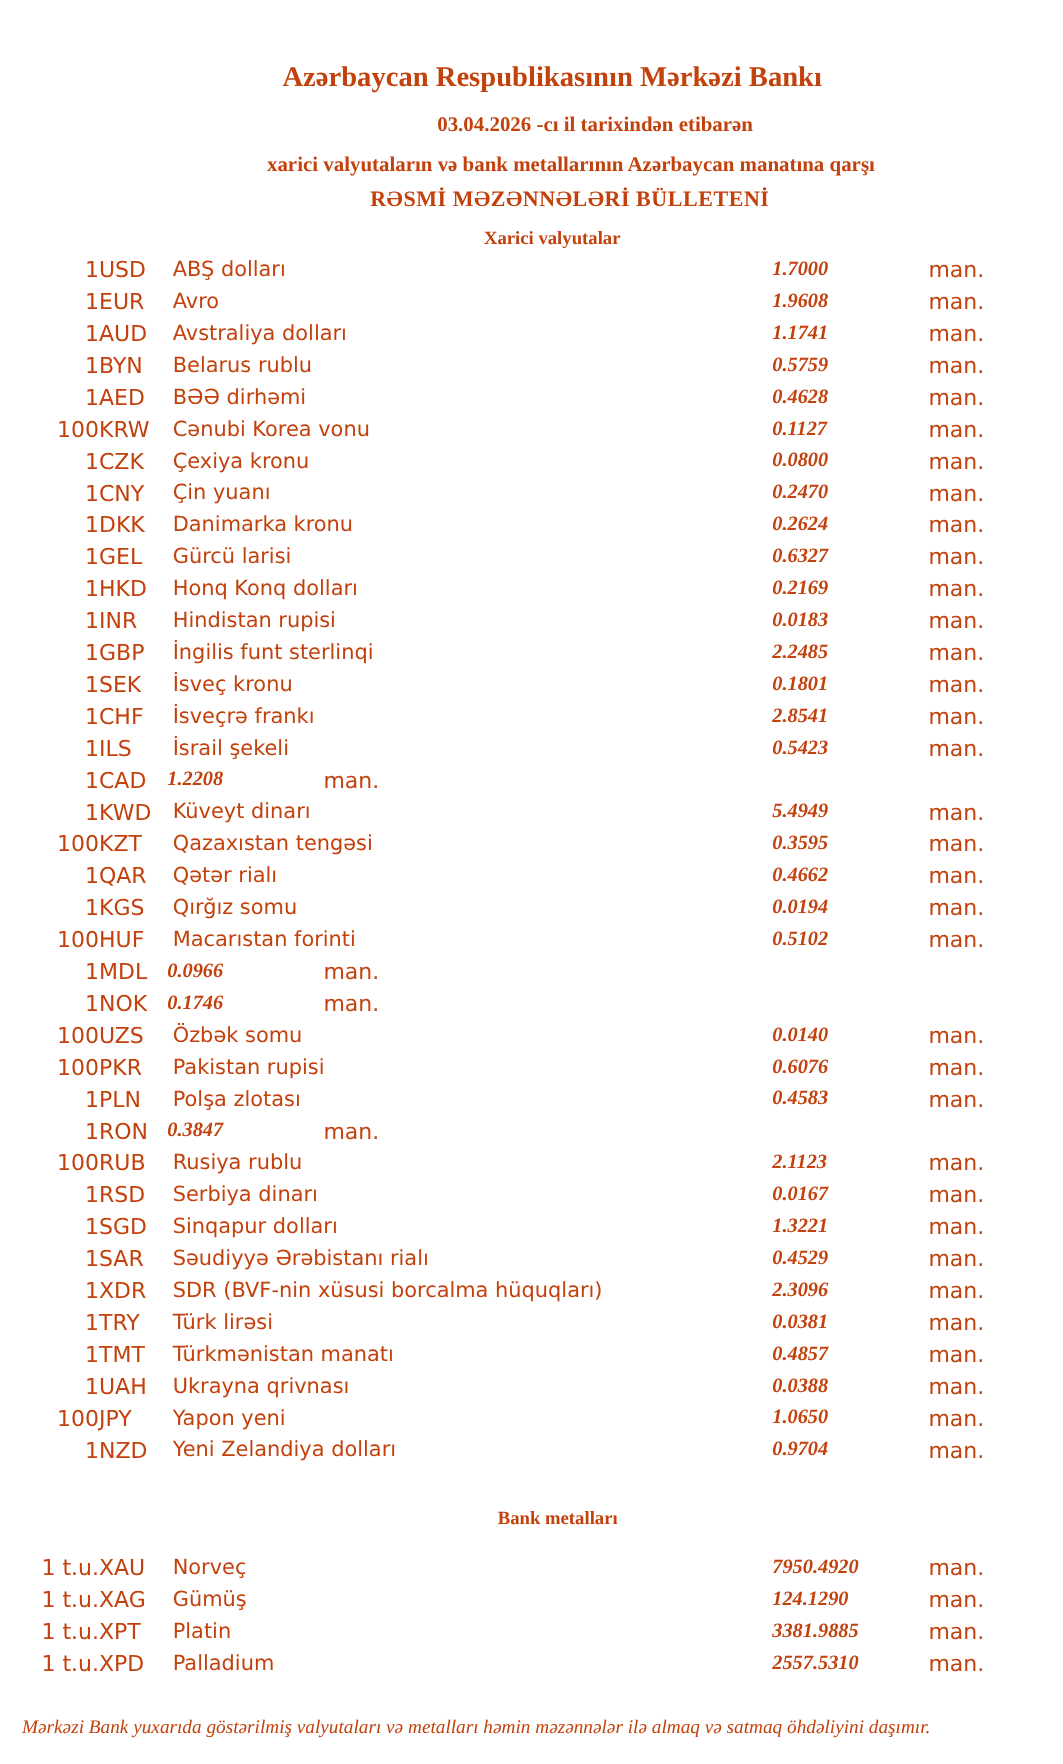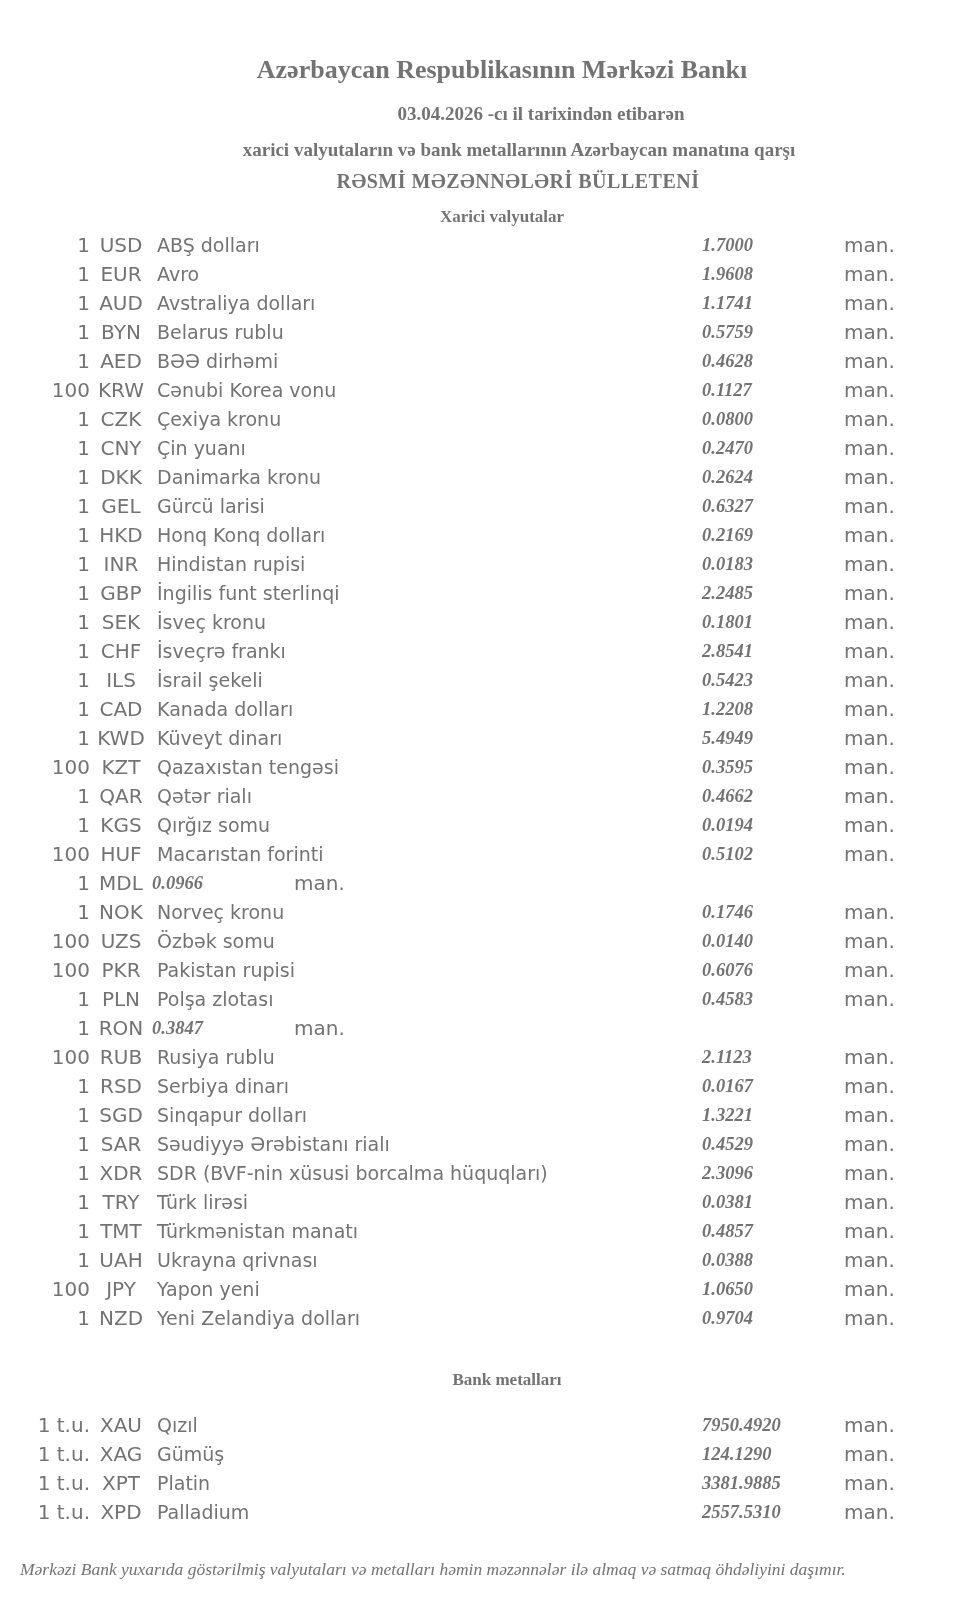--- a/index.html
+++ b/index.html
@@ -1,19 +1,19 @@
 <!DOCTYPE html>
 <html><head>
 <meta charset="utf-8">
 <style>
   html,body { margin:0; padding:0; background:#ffffff; }
   .page {
     position:relative;
     width:966px; height:1604px;
-    background:#ffffff; color:#737373;
+    background:#ffffff; color:#c2410c;
     font-family:"DejaVu Sans", sans-serif;
     overflow:hidden;
   }
   
   .doc-title {
     margin:0; padding-top:55px;
     text-align:center;
     font-family:"Liberation Serif","DejaVu Serif",serif;
     font-weight:bold; font-size:26px; line-height:30px;
     transform:translateX(19px);
@@ -54,21 +54,21 @@
   }
   
   .table { margin-top:3px; padding-right:68px; }
   .table.metals { margin-top:20px; }
   .row {
     display:flex;
     height:29px; line-height:29px;
   }
   .row > span { white-space:nowrap; overflow:visible; }
   .cell-qty   { width:90px;  text-align:right;  font-size:20px; }
-  .cell-code  { width:62px;  text-align:center; font-size:20px; }
+  .cell-code  { width:62px;  font-size:20px; }
   .cell-name  { flex:1; padding-left:5px; text-align:left; font-size:19px; }
   .cell-value {
     width:130px; text-align:left;
     font-family:"Liberation Serif","DejaVu Serif",serif;
     font-style:italic; font-weight:bold; font-size:18.5px;
   }
   .cell-man   { width:66px; padding-left:12px; box-sizing:border-box; font-size:20px; }
   
   .disclaimer {
     margin-top:30px; padding-left:20px; padding-right:32px;
@@ -217,21 +217,20 @@
     <span class="cell-qty">1</span>
     <span class="cell-code">ILS</span>
     <span class="cell-name">İsrail şekeli</span>
     <span class="cell-value">0.5423</span>
     <span class="cell-man">man.</span>
   </div>
 
   <div class="row">
     <span class="cell-qty">1</span>
     <span class="cell-code">CAD</span>
-    <span class="cell-name">Kanada dolları</span>
     <span class="cell-value">1.2208</span>
     <span class="cell-man">man.</span>
   </div>
 
   <div class="row">
     <span class="cell-qty">1</span>
     <span class="cell-code">KWD</span>
     <span class="cell-name">Küveyt dinarı</span>
     <span class="cell-value">5.4949</span>
     <span class="cell-man">man.</span>
@@ -272,21 +271,20 @@
   <div class="row">
     <span class="cell-qty">1</span>
     <span class="cell-code">MDL</span>
     <span class="cell-value">0.0966</span>
     <span class="cell-man">man.</span>
   </div>
 
   <div class="row">
     <span class="cell-qty">1</span>
     <span class="cell-code">NOK</span>
-    <span class="cell-name">Norveç kronu</span>
     <span class="cell-value">0.1746</span>
     <span class="cell-man">man.</span>
   </div>
 
   <div class="row">
     <span class="cell-qty">100</span>
     <span class="cell-code">UZS</span>
     <span class="cell-name">Özbək somu</span>
     <span class="cell-value">0.0140</span>
     <span class="cell-man">man.</span>
@@ -395,21 +393,21 @@
     <span class="cell-man">man.</span>
   </div>
 </div>
 
   <div class="section-title metals">Bank metalları</div>
 
   <div class="table metals" id="metal-table">
   <div class="row">
     <span class="cell-qty">1 t.u.</span>
     <span class="cell-code">XAU</span>
-    <span class="cell-name">Qızıl</span>
+    <span class="cell-name">Norveç</span>
     <span class="cell-value">7950.4920</span>
     <span class="cell-man">man.</span>
   </div>
 
   <div class="row">
     <span class="cell-qty">1 t.u.</span>
     <span class="cell-code">XAG</span>
     <span class="cell-name">Gümüş</span>
     <span class="cell-value">124.1290</span>
     <span class="cell-man">man.</span>

